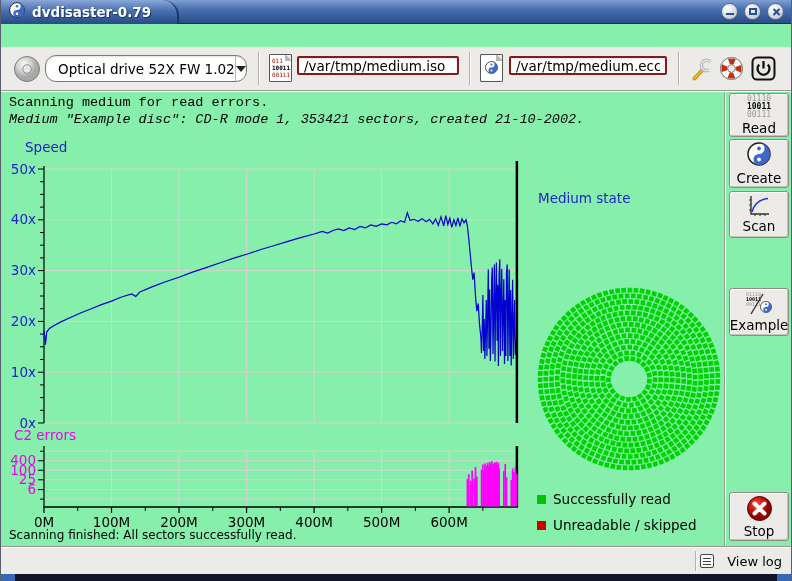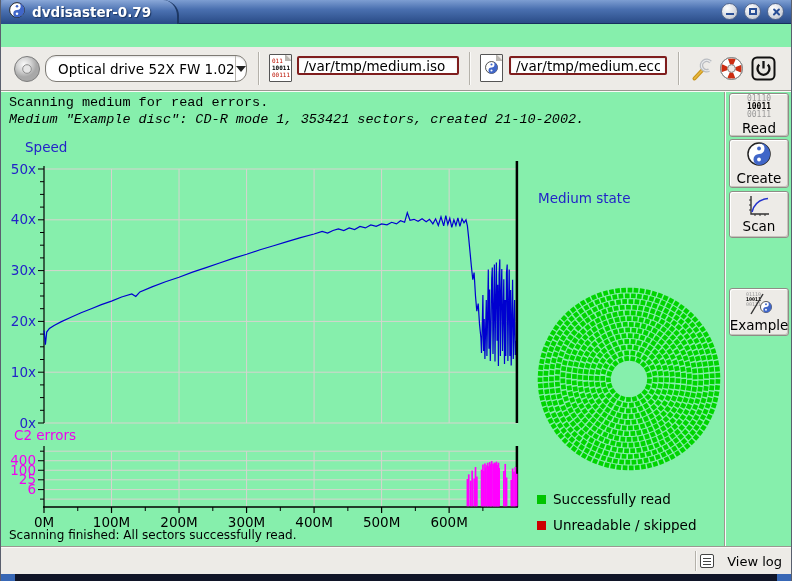--- a/index.html
+++ b/index.html
@@ -1110,20 +1110,34 @@
           </svg>
           <span class="yy" style="position:absolute;right:0;bottom:0"><svg width="12" height="12" viewBox="0 0 100 100">
                 <circle cx="50" cy="50" r="46" fill="#fff" stroke="#222" stroke-width="6"></circle>
                 <path d="M50 4 A46 46 0 0 1 50 96 A23 23 0 0 1 50 50 A23 23 0 0 0 50 4 Z" fill="#4066c8"></path>
                 <circle cx="50" cy="27" r="8" fill="#4066c8"></circle>
                 <circle cx="50" cy="73" r="8" fill="#fff"></circle>
               </svg></span>
         </div>
         <div class="lbl">Example</div>
       </div>
+      <div class="side-btn" style="top:400px;height:49px">
+        <svg width="27" height="27" viewBox="0 0 27 27">
+          <defs>
+              <radialGradient id="rg" cx="38%" cy="32%">
+                <stop offset="0%" stop-color="#ee5544"></stop>
+                <stop offset="60%" stop-color="#cc1510"></stop>
+                <stop offset="100%" stop-color="#8c0400"></stop>
+              </radialGradient>
+            </defs>
+          <circle cx="13.5" cy="13.5" r="12" fill="url(#rg)" stroke="#4f0300"></circle>
+          <path d="M8.5,8.5 L18.5,18.5 M18.5,8.5 L8.5,18.5" stroke="#fff" stroke-width="4" stroke-linecap="round"></path>
+        </svg>
+        <div class="lbl">Stop</div>
+      </div>
     </div>
 
     <div class="bottom-status">Scanning finished: All sectors successfully read.</div>
   </div>
 
   <div class="hsep" style="top:546px"></div>
 
   <div class="statusbar">
     <div class="sb-vsep"></div>
     <div class="viewlog">

